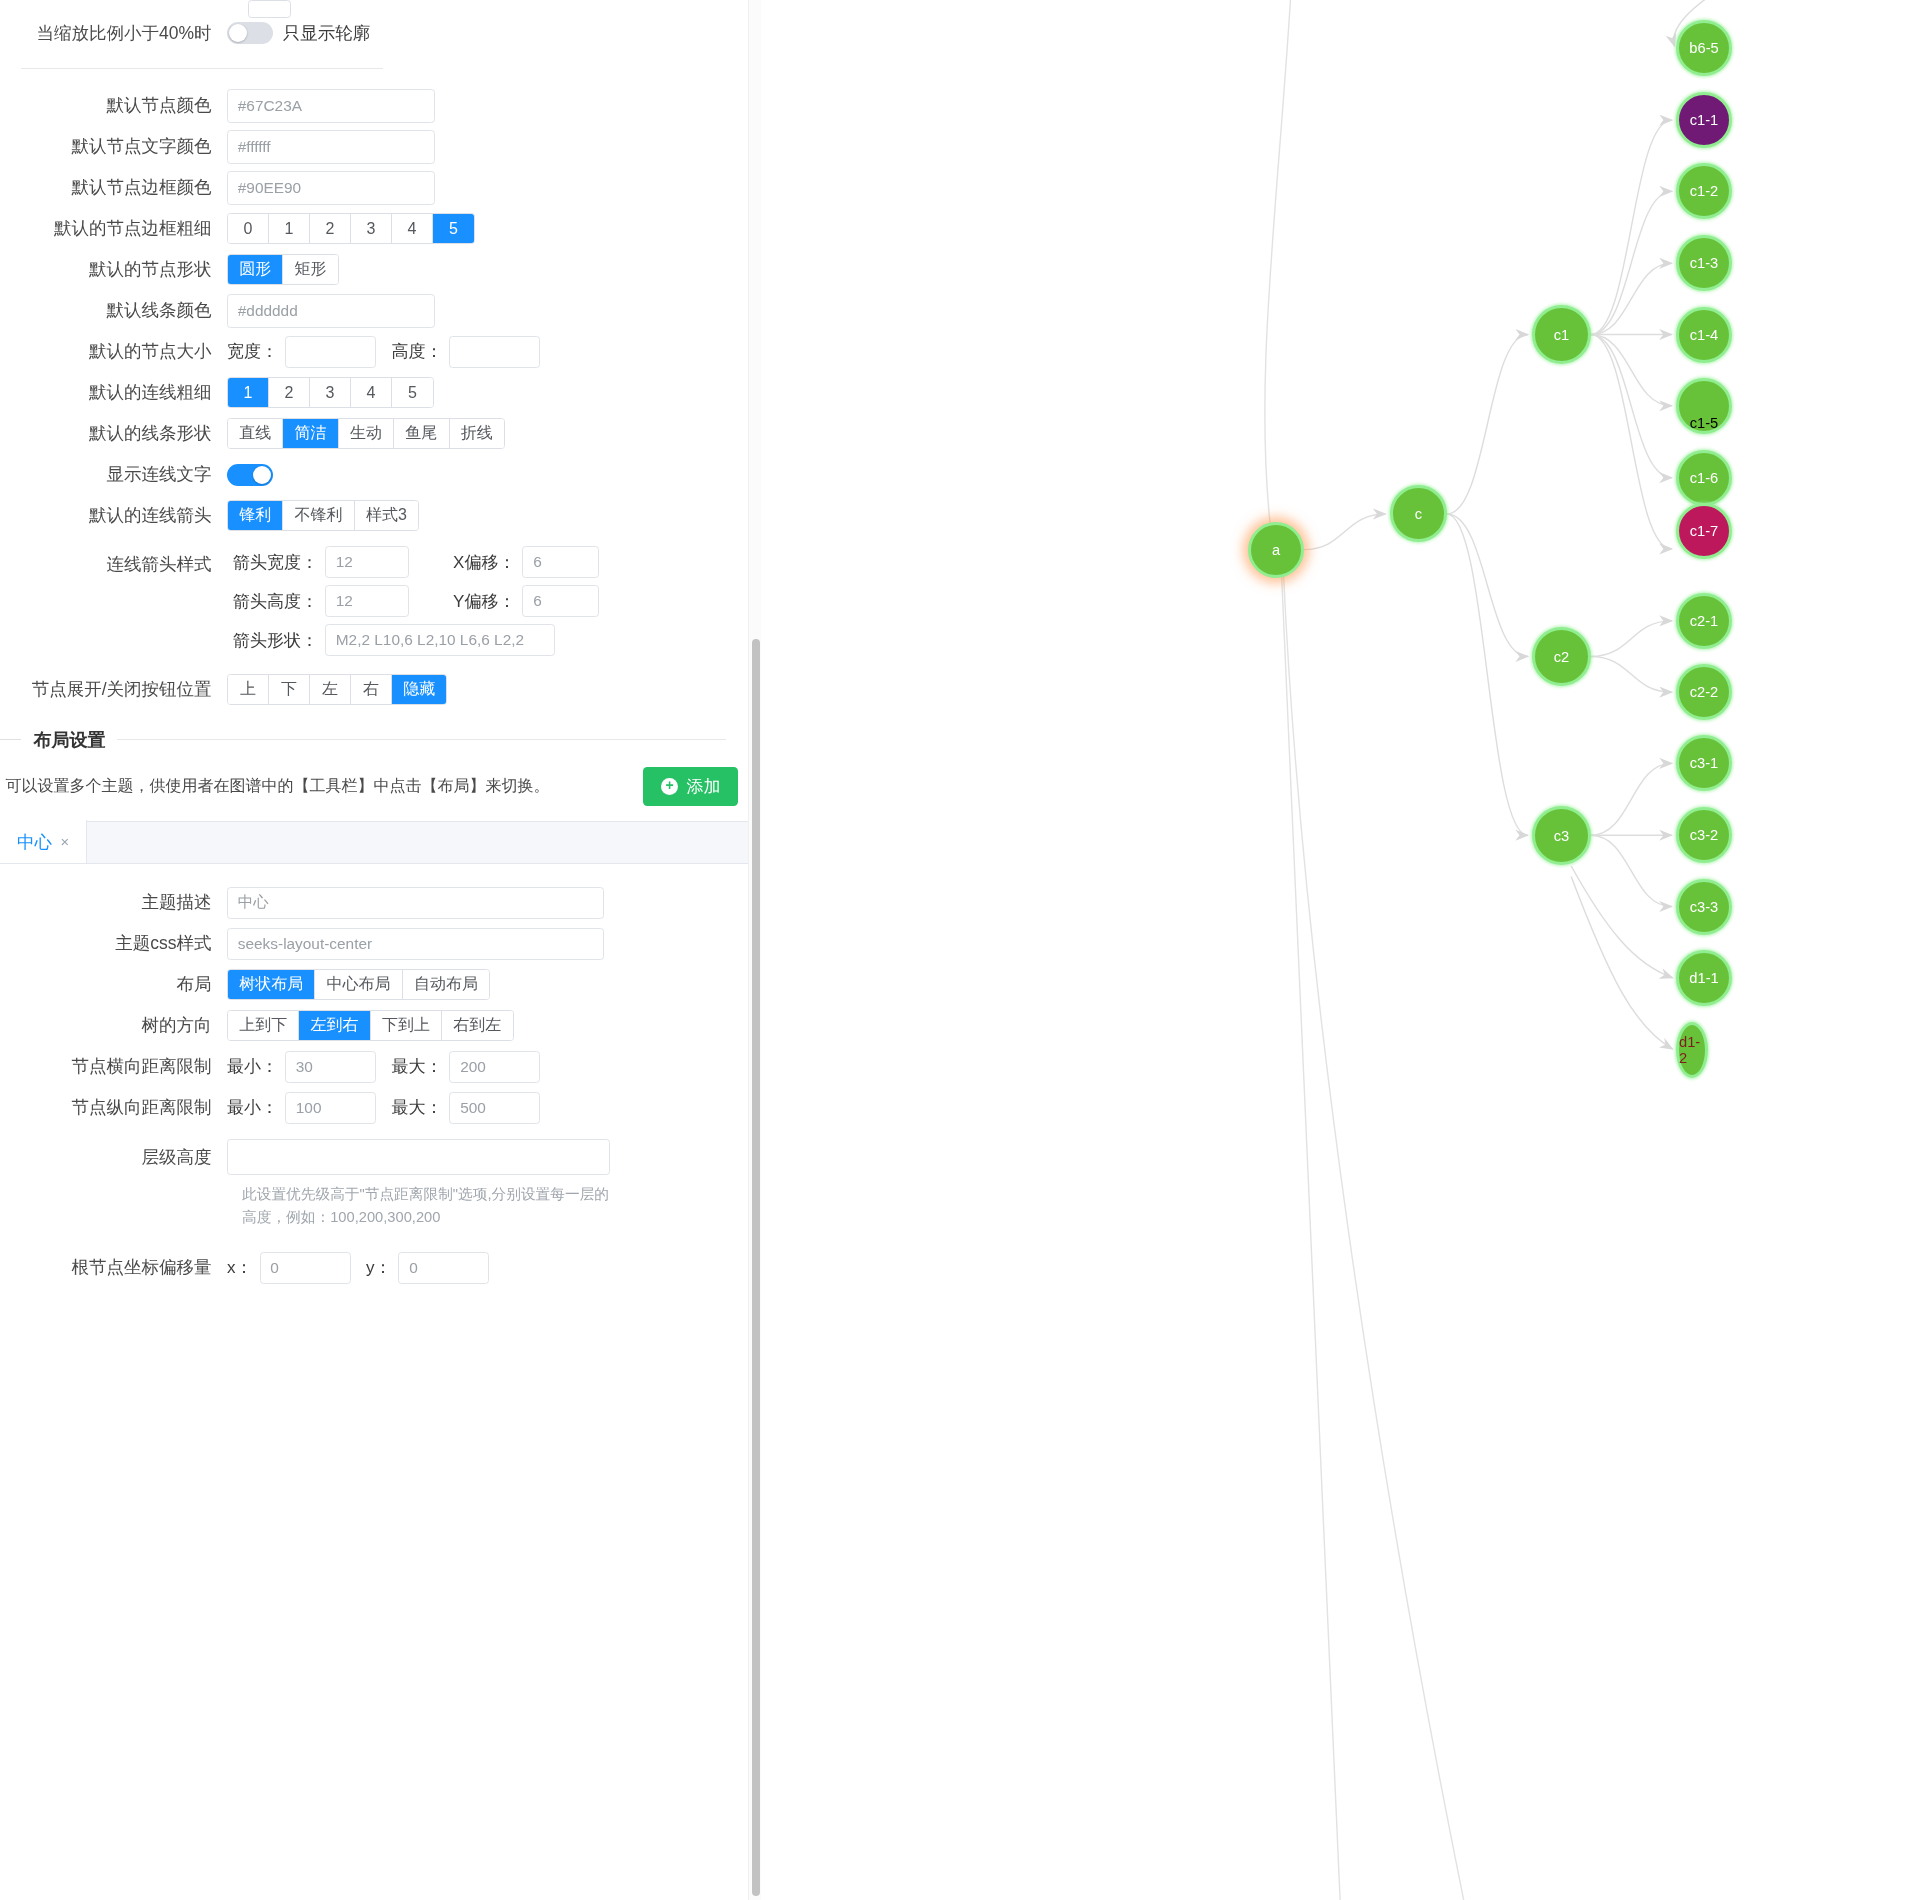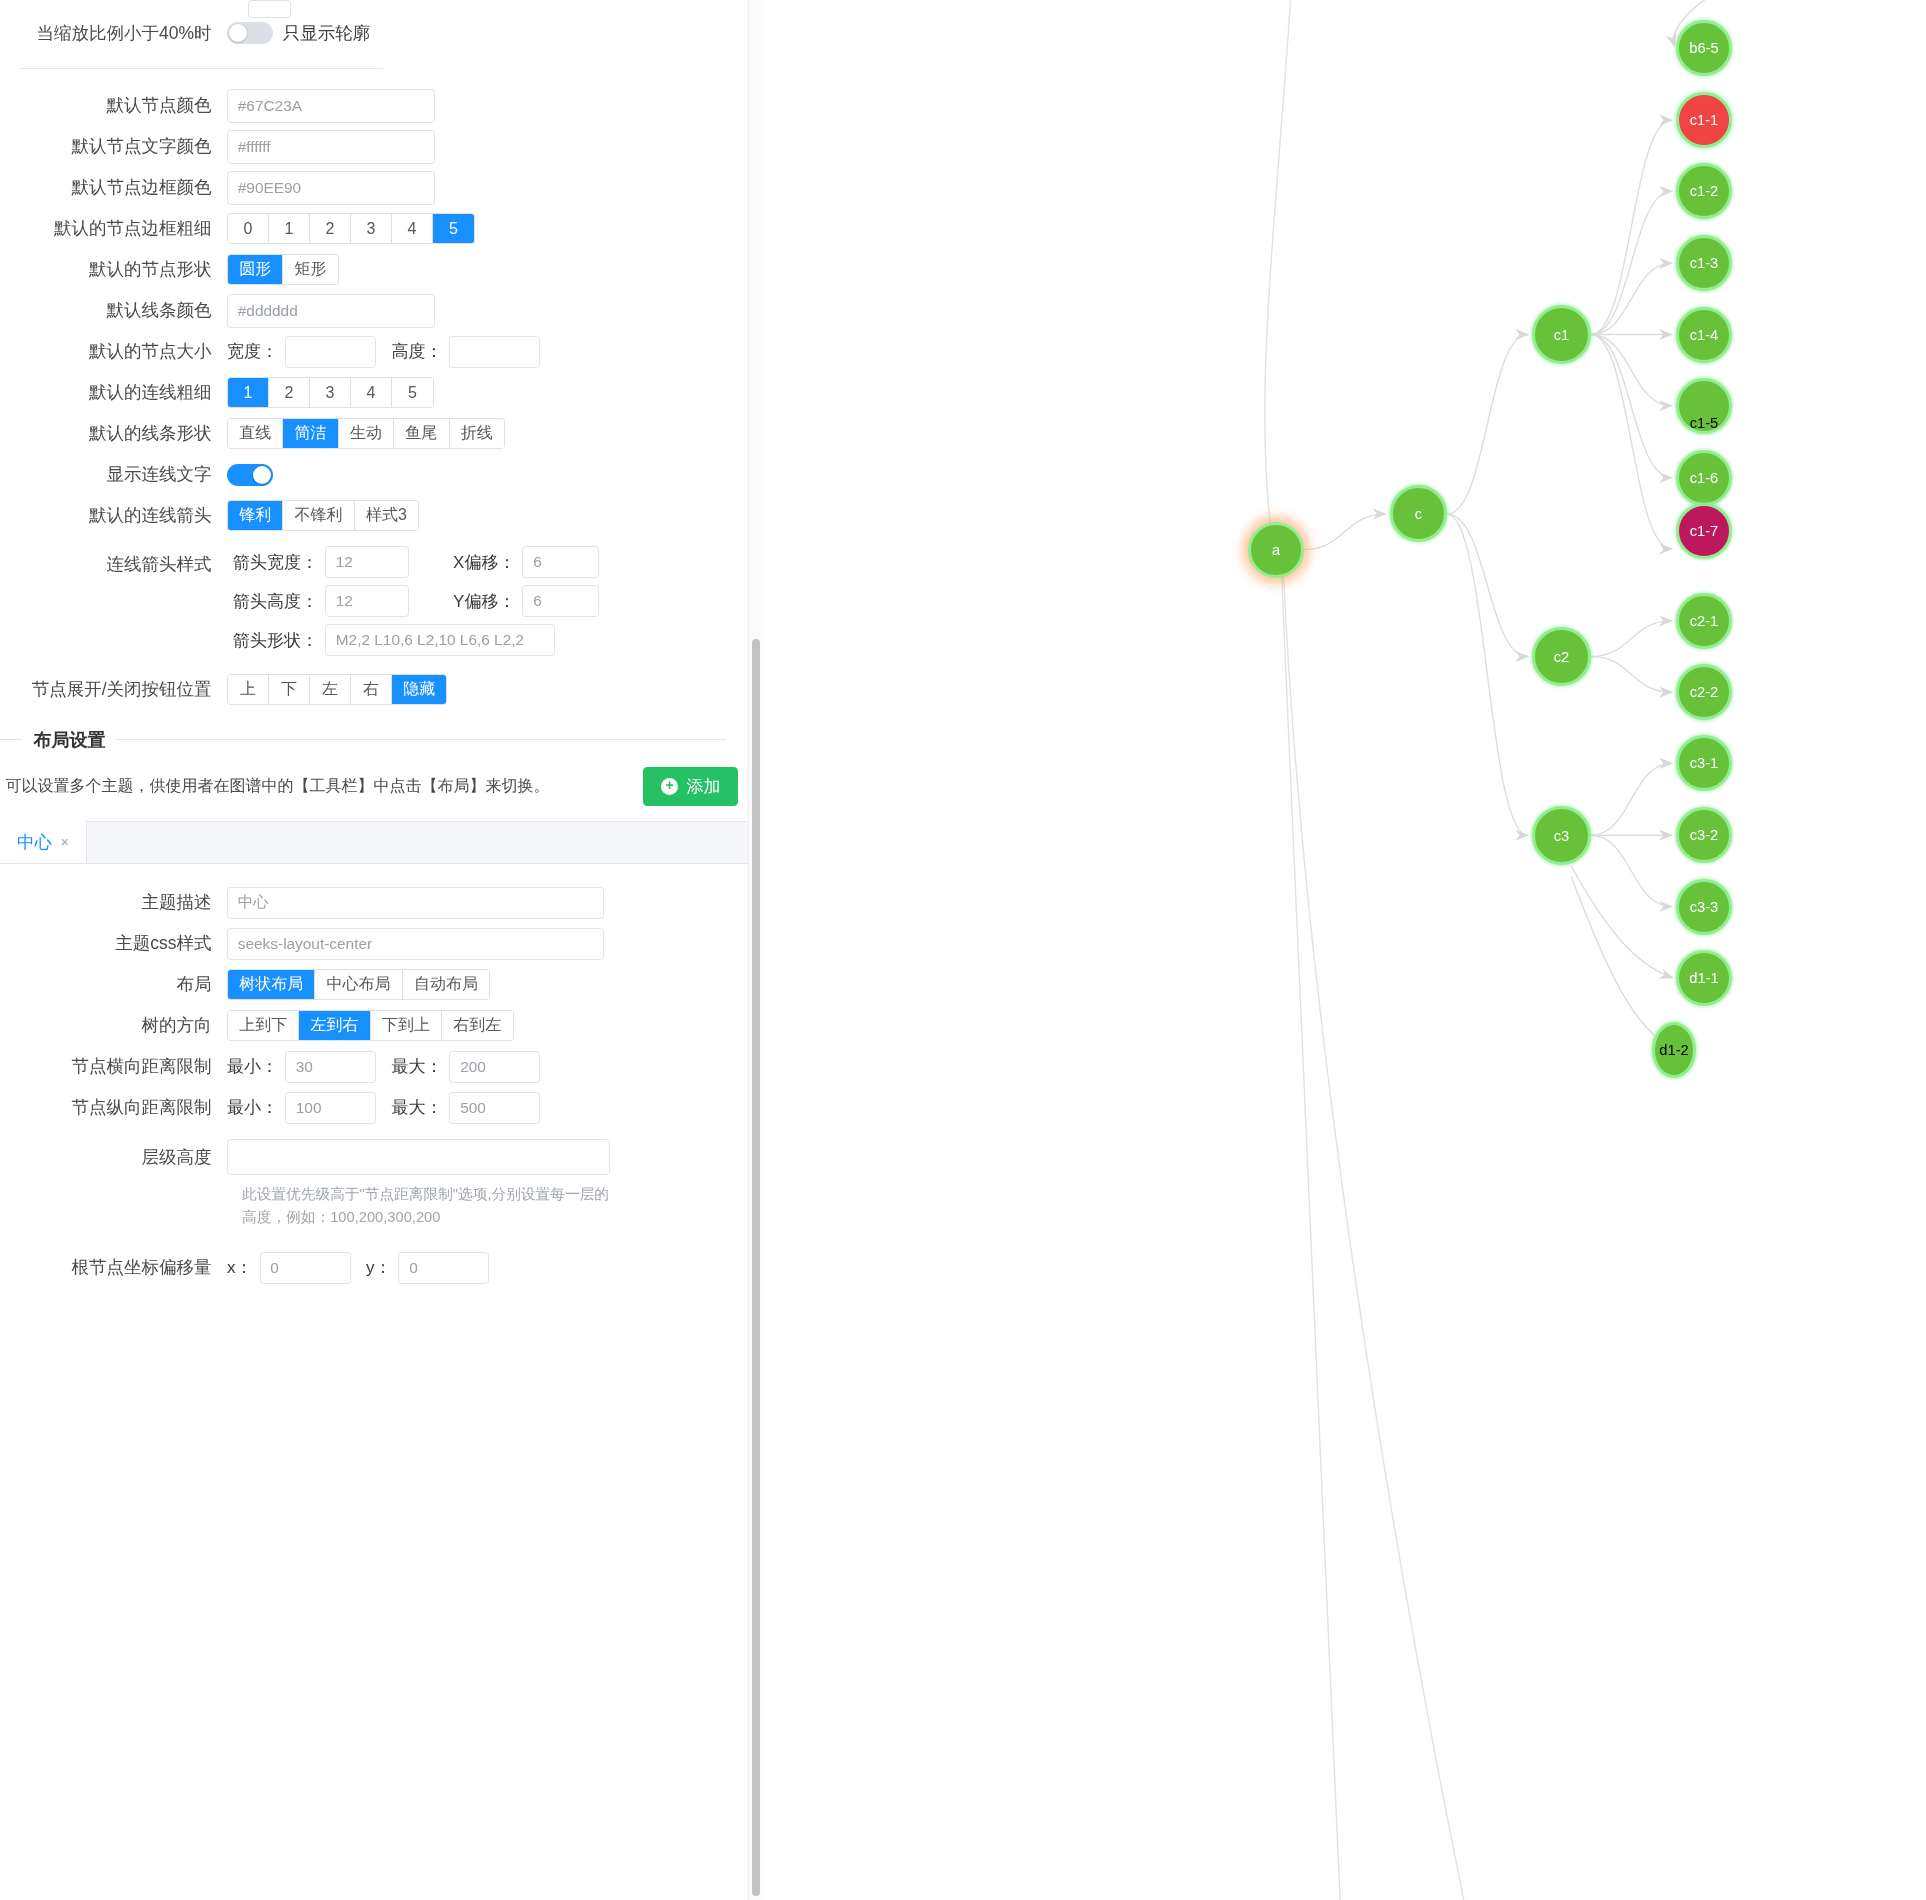--- a/index.html
+++ b/index.html
@@ -529,21 +529,21 @@
         </div>
         <div class="node" style="left: 771px; top: 627px; width: 59px; height: 59px; background: rgb(103, 194, 58); border-color: rgb(144, 238, 144); color: rgb(255, 255, 255);">
           <span>c2</span>
         </div>
         <div class="node" style="left: 771px; top: 806px; width: 59px; height: 59px; background: rgb(103, 194, 58); border-color: rgb(144, 238, 144); color: rgb(255, 255, 255);">
           <span>c3</span>
         </div>
         <div class="node" style="left: 915px; top: 20px; width: 56px; height: 56px; background: rgb(103, 194, 58); border-color: rgb(144, 238, 144); color: rgb(255, 255, 255);">
           <span>b6-5</span>
         </div>
-        <div class="node" style="left: 915px; top: 92px; width: 56px; height: 56px; background: #ef4444; border-color: rgb(144, 238, 144); color: rgb(255, 255, 255);">
+        <div class="node" style="left: 915px; top: 92px; width: 56px; height: 56px; background: #701a75; border-color: rgb(144, 238, 144); color: rgb(255, 255, 255);">
           <span>c1-1</span>
         </div>
         <div class="node" style="left: 915px; top: 163px; width: 56px; height: 56px; background: rgb(103, 194, 58); border-color: rgb(144, 238, 144); color: rgb(255, 255, 255);">
           <span>c1-2</span>
         </div>
         <div class="node" style="left: 915px; top: 235px; width: 56px; height: 56px; background: rgb(103, 194, 58); border-color: rgb(144, 238, 144); color: rgb(255, 255, 255);">
           <span>c1-3</span>
         </div>
         <div class="node" style="left: 915px; top: 307px; width: 56px; height: 56px; background: rgb(103, 194, 58); border-color: rgb(144, 238, 144); color: rgb(255, 255, 255);">
           <span>c1-4</span>
@@ -568,20 +568,20 @@
         </div>
         <div class="node" style="left: 915px; top: 807px; width: 56px; height: 56px; background: rgb(103, 194, 58); border-color: rgb(144, 238, 144); color: rgb(255, 255, 255);">
           <span>c3-2</span>
         </div>
         <div class="node" style="left: 915px; top: 879px; width: 56px; height: 56px; background: rgb(103, 194, 58); border-color: rgb(144, 238, 144); color: rgb(255, 255, 255);">
           <span>c3-3</span>
         </div>
         <div class="node" style="left: 915px; top: 950px; width: 56px; height: 56px; background: rgb(103, 194, 58); border-color: rgb(144, 238, 144); color: rgb(255, 255, 255);">
           <span>d1-1</span>
         </div>
-        <div class="node" style="left: 891px; top: 1022px; width: 44px; height: 56px; background: rgb(103, 194, 58); border-color: rgb(144, 238, 144); color: #000000;">
+        <div class="node" style="left: 915px; top: 1022px; width: 32px; height: 56px; background: rgb(103, 194, 58); border-color: rgb(144, 238, 144); color: #7f1d1d;">
           <span>d1-2</span>
         </div>
       </div>
   </div>
 
 </div>
 
 
 </body></html>

